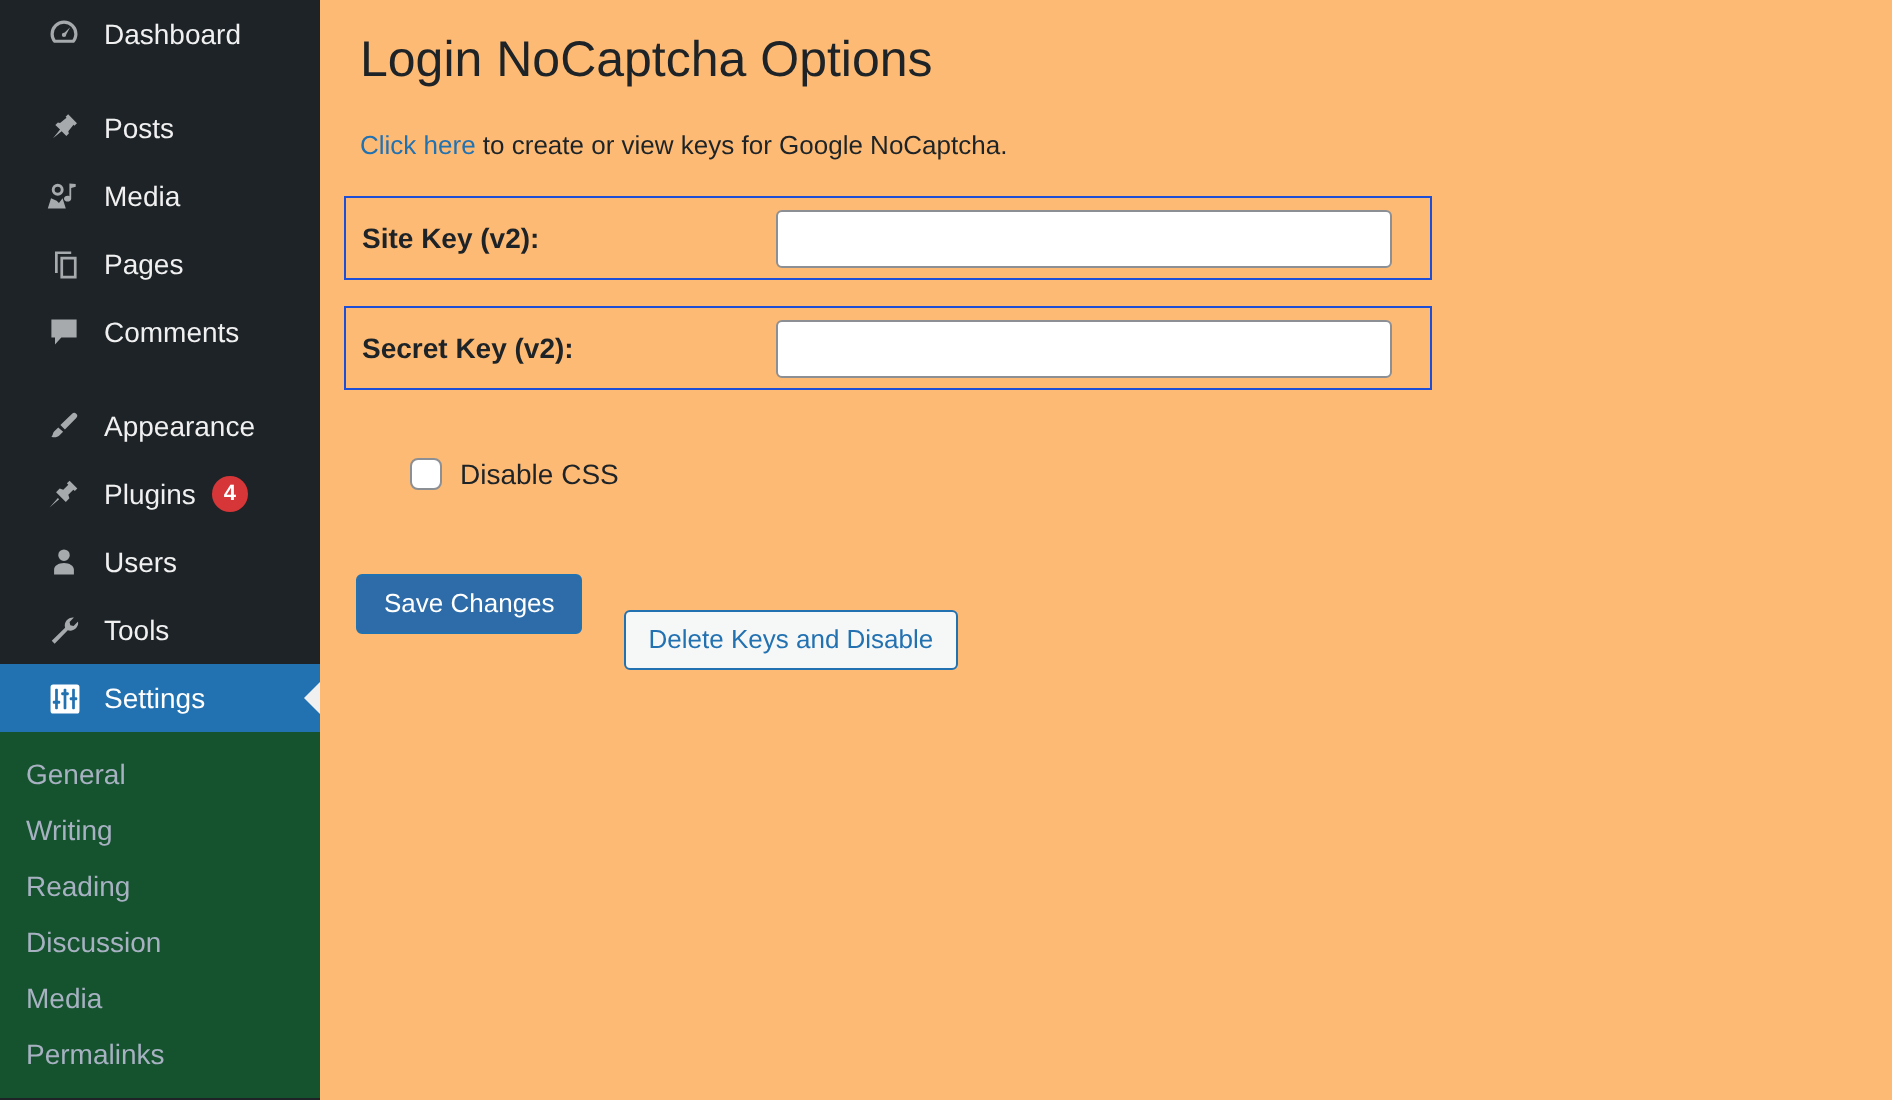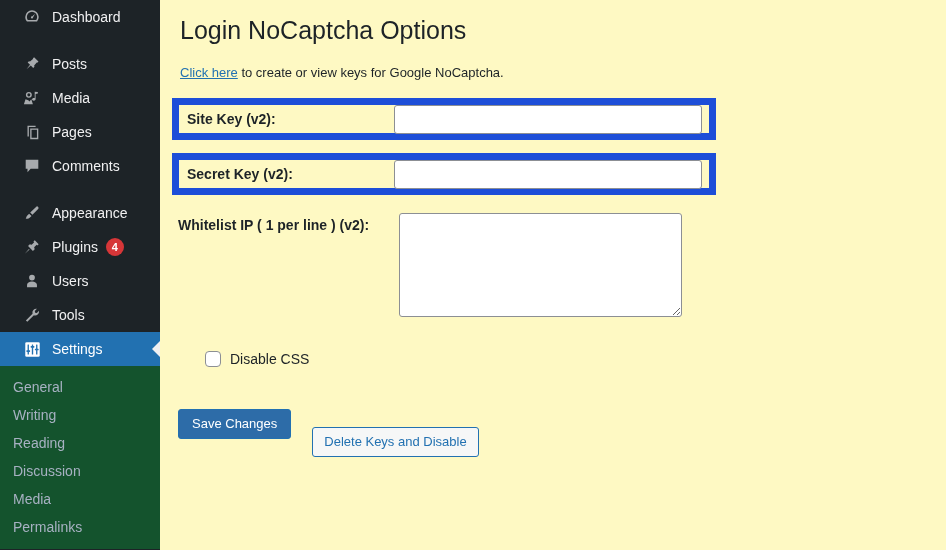--- a/index.html
+++ b/index.html
@@ -76,53 +76,52 @@
     color: #a7b1c2;
     font-size: 14px;
     line-height: 16px;
     cursor: pointer;
   }
 
   
   #main {
     position: absolute; left: 160px; top: 0;
     width: 786px; height: 550px;
-    background: #fef9c3;
+    background: #fdba74;
     overflow: hidden;
   }
   #page-title {
     margin: 0;
     padding: 14px 0 8px 20px;
     font-size: 25px;
     font-weight: 400;
     color: #1d2327;
     line-height: 1.3;
   }
   #intro-line {
     padding: 8px 0 0 20px;
     font-size: 13px;
     color: #1d2327;
     line-height: 1.5;
   }
   #intro-line a {
     color: #2271b1;
-    text-decoration: underline;
     cursor: pointer;
   }
 
   .form-table { margin-top: 16px; }
 
   .field-row {
     position: relative;
     display: flex;
     align-items: center;
     margin-left: 12px;
   }
   .field-row.highlighted {
-    border: 7px solid #1d4ed8;
+    border: 1px solid #1d4ed8;
     width: 544px;
     height: 42px;
     margin-bottom: 13px;
   }
   .field-label {
     flex: 0 0 auto;
     width: 215px;
     padding-left: 8px;
     font-size: 14px;
     font-weight: bold;
@@ -347,24 +346,20 @@
       <div class="field-row highlighted">
         <div class="field-label">Site Key (v2):</div>
         <input class="text-input" type="text" value="" placeholder="" style="">
       </div>
 
       <div class="field-row highlighted">
         <div class="field-label">Secret Key (v2):</div>
         <input class="text-input" type="text" value="" placeholder="" style="">
       </div>
 
-      <div class="field-row textarea-row">
-        <div class="field-label">Whitelist IP ( 1 per line ) (v2):</div>
-        <textarea class="textarea-input" placeholder="" style=""></textarea>
-      </div>
 
       <div class="checkbox-row">
         <div class="cb"></div>
         <span class="cb-label">Disable CSS</span>
       </div>
 
       <div class="button-row">
         <button class="btn-primary">Save Changes</button>
         <button class="btn-secondary">Delete Keys and Disable</button>
       </div>

